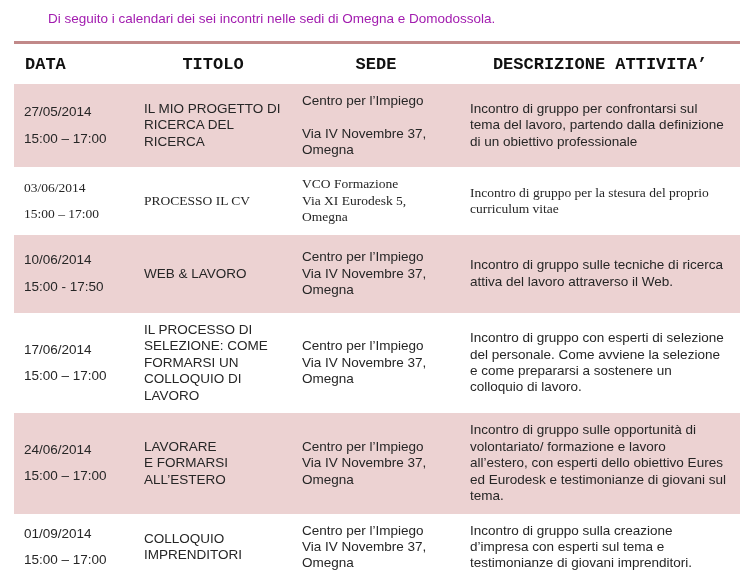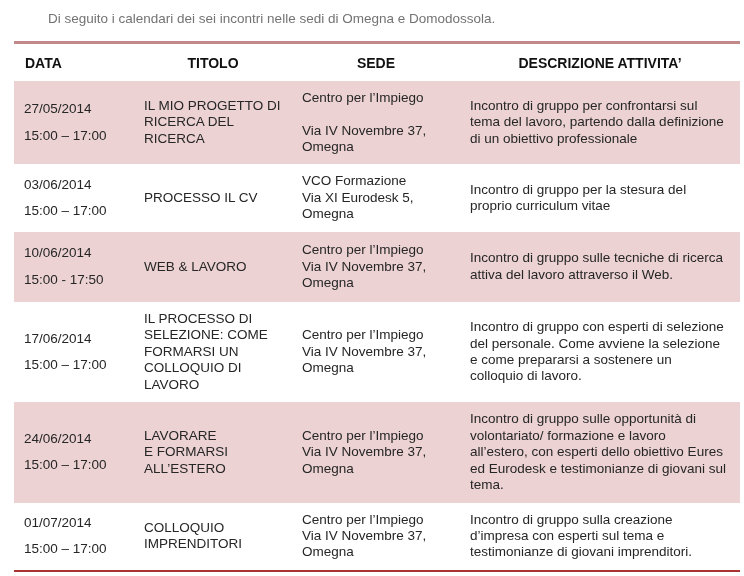--- a/index.html
+++ b/index.html
@@ -11,58 +11,59 @@
     font-family: "Liberation Sans", sans-serif;
     color: #222222;
     overflow: hidden;
     box-sizing: border-box;
   }
   .intro {
     margin: 0;
     padding: 9px 10px 0 48px;
     font-size: 13.5px;
     line-height: 1.45;
-    color: #737373;
+    color: #a21caf;
   }
   table.schedule {
     border-collapse: collapse;
     table-layout: fixed;
     width: 726px;
     margin: 12px 0 0 14px;
     border-top: 3px solid var(--top-rule);
     border-bottom: 2px solid var(--bottom-rule);
   }
   col.c-data  { width: 120px; }
   col.c-tit   { width: 158px; }
   col.c-sede  { width: 168px; }
   col.c-desc  { width: 280px; }
   thead th {
-    font-size: 14px;
+    font-size: 17px;
     font-weight: bold;
     color: #111111;
     text-align: center;
     padding: 11px 4px 10px 4px;
     background: #ffffff;
+    font-family: Liberation Mono, monospace;
   }
   thead th.th-data { text-align: left; padding-left: 11px; }
   tbody tr { vertical-align: middle; }
   tbody tr:nth-child(odd) td { background: var(--shade); }
   tbody td {
     font-size: 13.5px;
     line-height: 1.22;
     color: #262626;
     padding: 9px 8px 9px 10px;
     vertical-align: middle;
   }
   td.td-data .date { margin-bottom: 10px; }
   td.td-tit, td.td-sede { white-space: pre-line; }
   td.td-desc { padding-right: 14px; }
   tr.r1 td { height: 80px; box-sizing: border-box; }
-  tr.r2 td { height: 64px; box-sizing: border-box; }
-  tr.r3 td { height: 70px; box-sizing: border-box; }
+  tr.r2 td { height: 64px; box-sizing: border-box; font-family: Liberation Serif, serif; }
+  tr.r3 td { height: 78px; box-sizing: border-box; }
   tr.r4 td { height: 96px; box-sizing: border-box; }
   tr.r5 td { height: 98px; box-sizing: border-box; }
   tr.r6 td { height: 66px; box-sizing: border-box; }
 </style>
 </head>
 <body>
 
 <div class="page" style="--shade: #ecd2d2; --top-rule: #c18989; --bottom-rule: #a93232;">
 
   <p class="intro">Di seguito i calendari dei sei incontri nelle sedi di Omegna e Domodossola.</p>
@@ -136,21 +137,21 @@
           <td class="td-tit">LAVORARE
 E FORMARSI
 ALL’ESTERO</td>
           <td class="td-sede">Centro per l’Impiego
 Via IV Novembre 37,
 Omegna</td>
           <td class="td-desc">Incontro di gruppo sulle opportunità di volontariato/ formazione e lavoro all’estero, con esperti dello obiettivo Eures ed Eurodesk e testimonianze di giovani sul tema.</td>
         </tr>
         <tr class="r6">
           <td class="td-data">
-            <div class="date">01/07/2014</div>
+            <div class="date">01/09/2014</div>
             <div class="time">15:00 – 17:00</div>
           </td>
           <td class="td-tit">COLLOQUIO IMPRENDITORI</td>
           <td class="td-sede">Centro per l’Impiego
 Via IV Novembre 37,
 Omegna</td>
           <td class="td-desc">Incontro di gruppo sulla creazione d’impresa con esperti sul tema e testimonianze di giovani imprenditori.</td>
         </tr>
       </tbody>
   </table>

